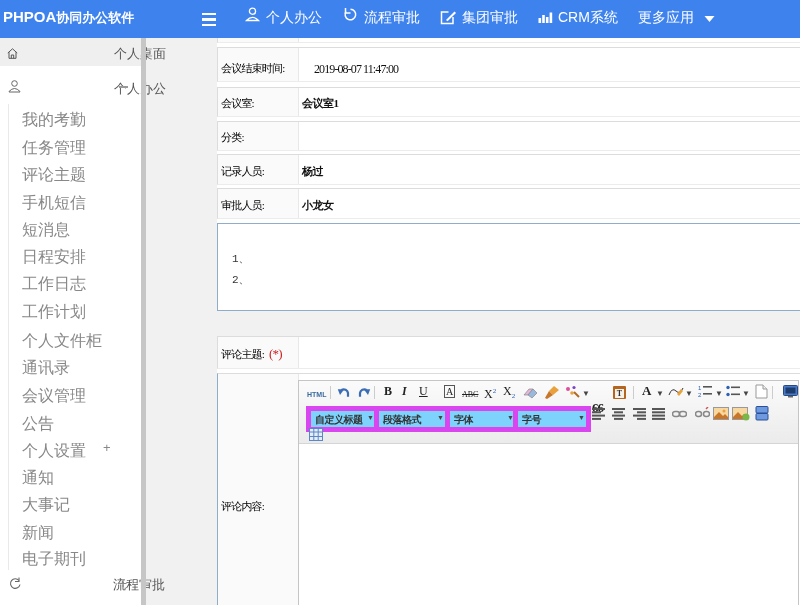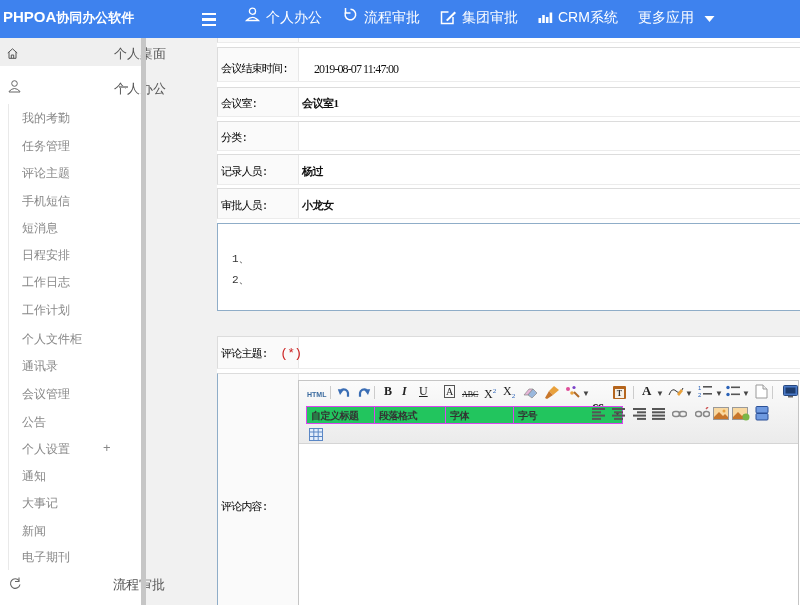--- a/index.html
+++ b/index.html
@@ -5,32 +5,32 @@
 html,body{margin:0;padding:0;width:800px;height:605px;overflow:hidden;
  font-family:"Liberation Sans",sans-serif;background:#f1f1f1;}
 .abs{position:absolute;}
 
 #topbar{left:0;top:0;width:800px;height:38px;background:#3e82ee;}
 #logo{left:3px;top:0;height:38px;line-height:33px;color:#fff;font-size:15px;font-weight:bold;letter-spacing:0px;}
 .nav{color:#fff;font-size:14px;top:0;height:38px;line-height:34px;}
 
 #sidebar{left:0;top:38px;width:142px;height:567px;background:#fff;}
 .srow{position:absolute;left:0;width:142px;color:#555;font-size:13px;text-align:right;}
-.sub{left:22px;font-size:12px;color:#888;position:absolute;}
+.sub{left:22px;font-size:16px;color:#888;position:absolute;}
 #guideline{left:8px;top:104px;width:1px;height:466px;background:#e9e9e9;}
 #scrollbar{left:141px;top:38px;width:5px;height:567px;background:#c6c6c6;}
 
 .trow{position:absolute;background:#fff;border:1px solid #dcdcdc;border-bottom-color:#ececec;}
 .lcell{position:absolute;left:0;top:0;bottom:0;width:80px;background:#fafafa;border-right:1px solid #e8e8e8;}
-.ltext{position:absolute;left:3px;font-family:Liberation Mono, monospace;font-size:11px;color:#000;letter-spacing:-0.8px;white-space:nowrap;}
+.ltext{position:absolute;left:3px;font-family:Liberation Serif, serif;font-size:11px;color:#000;letter-spacing:-0.8px;white-space:nowrap;}
 .vtext{position:absolute;left:84px;font-family:"Liberation Serif",serif;font-size:11px;color:#111;font-weight:bold;letter-spacing:-0.5px;white-space:nowrap;}
 .tb{position:absolute;font-family:"Liberation Sans",sans-serif;font-size:11px;color:#222;line-height:13px;}
 .tserif{font-family:"Liberation Serif",serif;font-size:12px;}
 .sep{position:absolute;top:5px;width:1px;height:13px;background:#ccc;}
-.selbox{position:absolute;top:25px;height:16px;background:#22c55e;border:1px solid #d946ef;padding-left:40px;}
+.selbox{position:absolute;top:25px;height:16px;background:#7dd3fc;border:5px solid #d946ef;}
 .seltext{position:absolute;left:4px;top:2px;font-size:10px;font-weight:bold;color:#333;font-family:"Liberation Serif",serif;white-space:nowrap;letter-spacing:-0.5px;}
 .selarr{position:absolute;right:1px;top:3px;font-size:7px;color:#444;}
 </style>
 </head>
 <body>
 <div id="topbar" class="abs"></div>
 <div id="logo" class="abs">PHPOA<span style="font-size:13px">协同办公软件</span></div>
 
 <div class="abs" style="left:202px;top:12.5px;width:14px;height:2.5px;background:#fff"></div>
 <div class="abs" style="left:202px;top:18px;width:14px;height:2.5px;background:#fff"></div>

